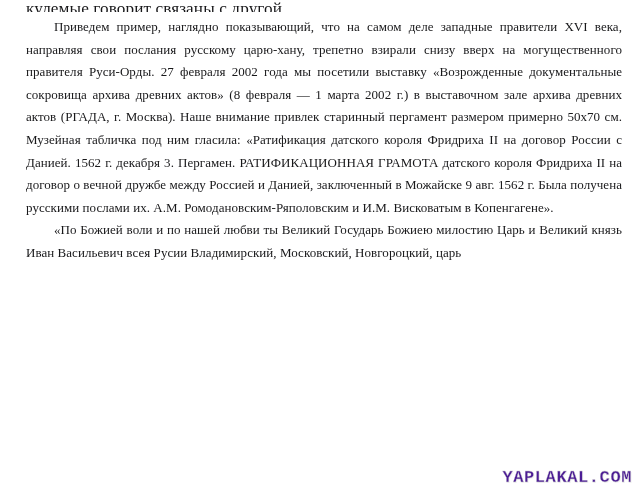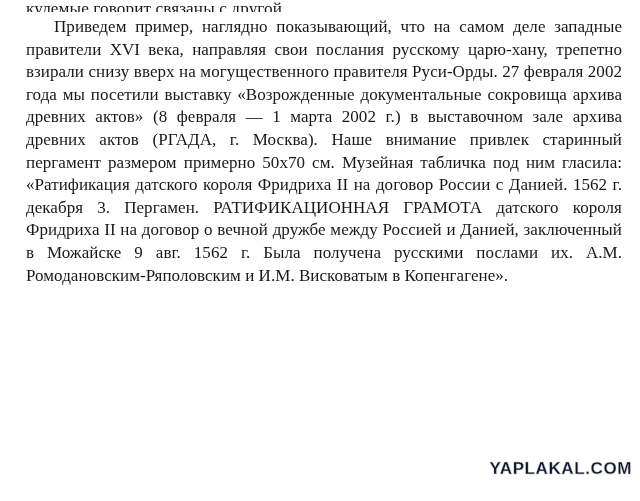--- a/index.html
+++ b/index.html
@@ -31,47 +31,48 @@
     color: #18181a;
     letter-spacing: 0.1px;
     white-space: nowrap;
     overflow: hidden;
     height: 14px;
     margin-top: -2px;
     margin-bottom: 4px;
   }
   p {
     margin: 0;
-    font-size: 17px;
+    font-size: 13px;
     line-height: 22.6px;
     color: #18181a;
     text-align: justify;
     text-justify: inter-word;
     letter-spacing: 0.05px;
     -webkit-hyphens: manual;
     hyphens: manual;
   }
   p.indent {
     text-indent: 28px;
   }
   .watermark {
     position: absolute;
     right: 8px;
-    bottom: 20px;
-    font-family: Liberation Sans, sans-serif;
+    bottom: 12px;
+    font-family: Liberation Mono, monospace;
     font-size: 17px;
     font-weight: bold;
     letter-spacing: 0.6px;
-    color: #0f172a;
+    color: #4c1d95;
     text-shadow: 1px 1px 0 #f4f4f4;
     -webkit-text-stroke: 0.3px #cfcfcf;
   }
 </style>
 </head>
 <body>
 
 <div class="page">
   <div class="text-col">
     <div class="line-clip">кулемые говорит связаны с другой.</div>
     <p class="indent">Приведем пример, наглядно показывающий, что на самом деле западные правители XVI века, направляя свои послания русскому царю-хану, трепетно взирали снизу вверх на могущественного правителя Руси-Орды. 27 февраля 2002 года мы посетили выставку «Возрожденные документальные сокровища архива древних актов» (8 февраля — 1 марта 2002 г.) в выставочном зале архива древних актов (РГАДА, г. Москва). Наше внимание привлек старинный пергамент размером примерно 50х70 см. Музейная табличка под ним гласила: «Ратификация датского короля Фридриха II на договор России с Данией. 1562 г. декабря 3. Пергамен. РАТИФИКАЦИОННАЯ ГРАМОТА датского короля Фридриха II на договор о вечной дружбе между Россией и Данией, заключенный в Можайске 9 авг. 1562 г. Была получена русскими послами их. А.М. Ромодановским-Ряполовским и И.М. Висковатым в Копенгагене».</p>
+    <p class="indent">«По Божией воли и по нашей любви ты Великий Государь Божиею милостию Царь и Великий князь Иван Васильевич всея Русии Владимирский, Московский, Новгороцкий, царь</p>
   </div>
   <div class="watermark">YAPLAKAL.COM</div>
 </div>
 
 </body></html>

